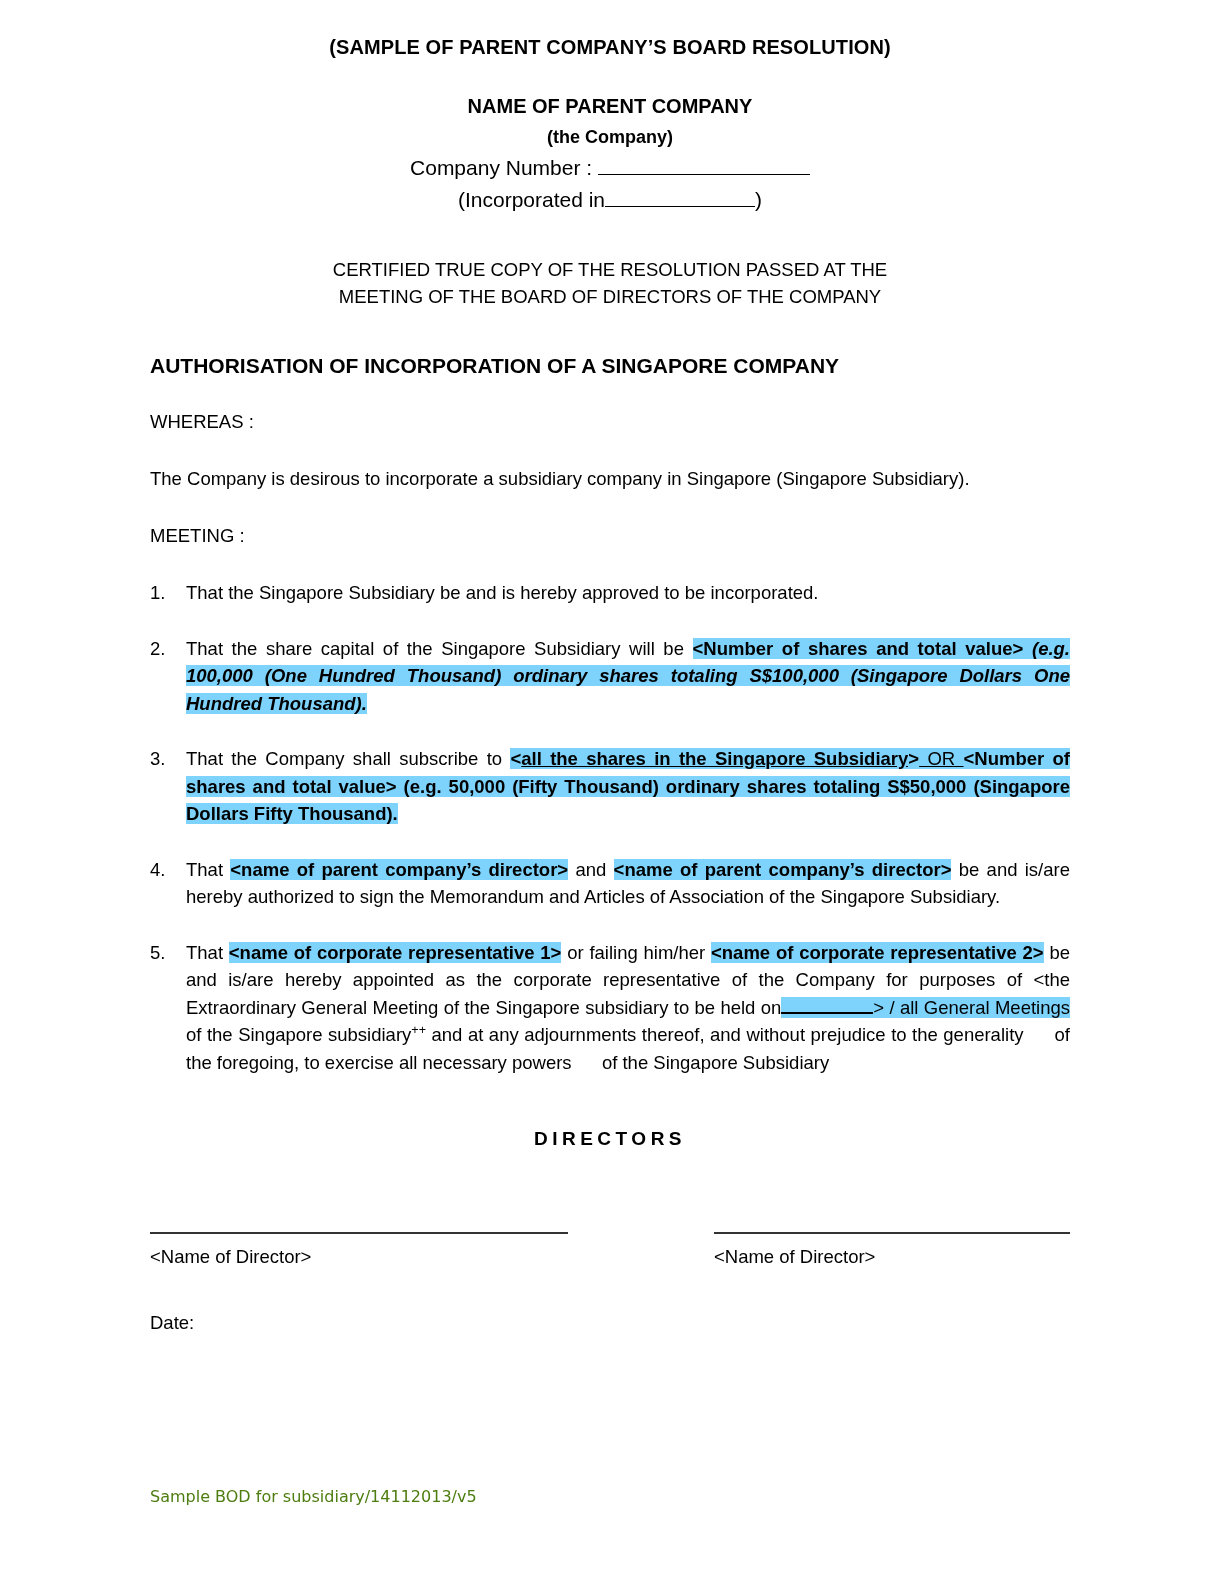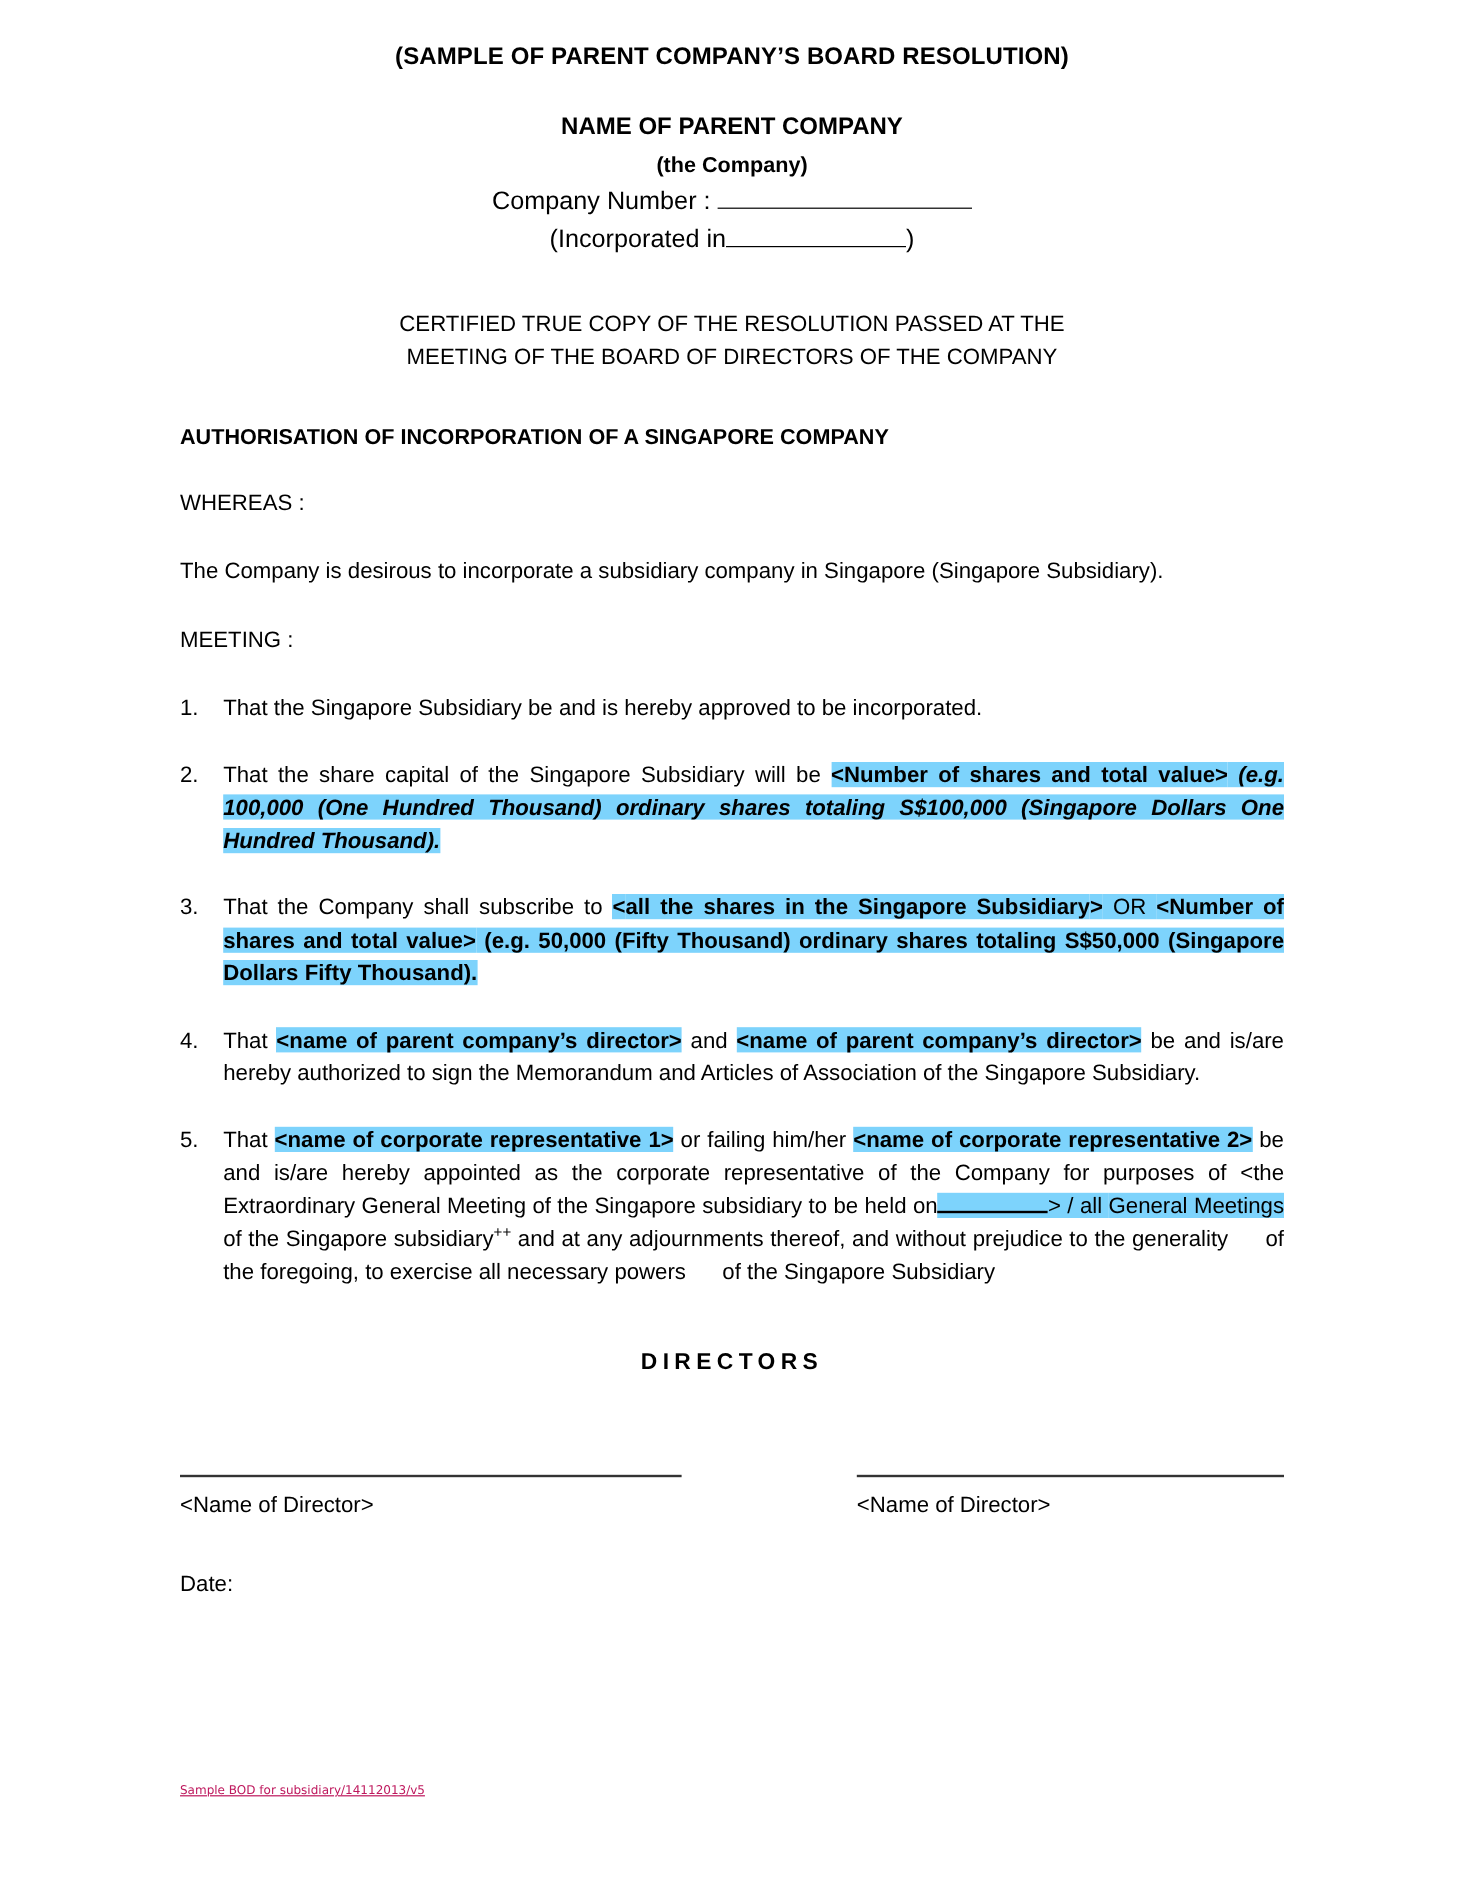--- a/index.html
+++ b/index.html
@@ -64,21 +64,21 @@
 
   .certified {
     text-align: center;
     font-size: 18.5px;
     line-height: 27px;
     margin-top: 44px;
   }
 
   .section-heading {
     font-weight: bold;
-    font-size: 18px;
+    font-size: 21px;
     margin-top: 44px;
   }
   .para {
     font-size: 18.5px;
     margin-top: 30px;
     line-height: 27px;
   }
 
   
   ol.clauses {
@@ -104,21 +104,21 @@
     text-align: left;
     font-size: 18.5px;
   }
   .clause-body { display: block; }
   .nojustify { text-align: left; }
 
   
   .hl { background-color: #7dd3fc; }
   .b  { font-weight: bold; }
   .bi { font-weight: bold; font-style: italic; }
-  .u  { }
+  .u  { text-decoration: underline; }
   .sup {
     font-size: 0.68em;
     vertical-align: super;
     line-height: 0;
   }
   .fill-blank {
     display: inline-block;
     width: 92px;
     border-bottom: 2px solid #000;
     vertical-align: baseline;
@@ -150,24 +150,23 @@
   }
   .date-line {
     font-size: 18.5px;
     margin-top: 44px;
   }
 
   .footer-note {
     position: absolute;
     left: 150px;
     top: 1487px;
-    font-size: 10px;
+    font-size: 16px;
     font-family: "DejaVu Sans", sans-serif;
-    color: #be185d;
-    text-decoration: underline;
+    color: #4d7c0f;
   }
 </style>
 </head>
 <body>
 
 <div class="page">
   <div class="content">
 
     <div class="doc-title">(SAMPLE OF PARENT COMPANY’S BOARD RESOLUTION)</div>
 

